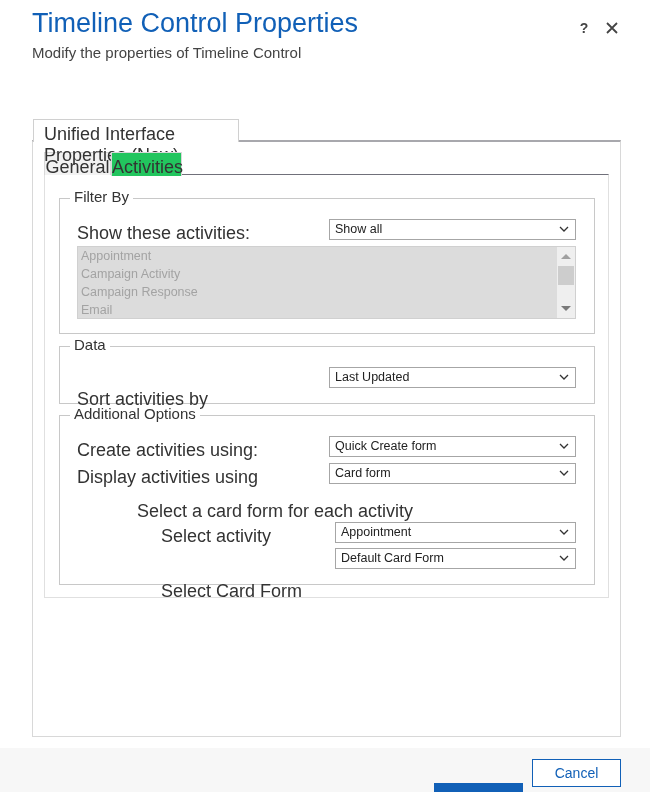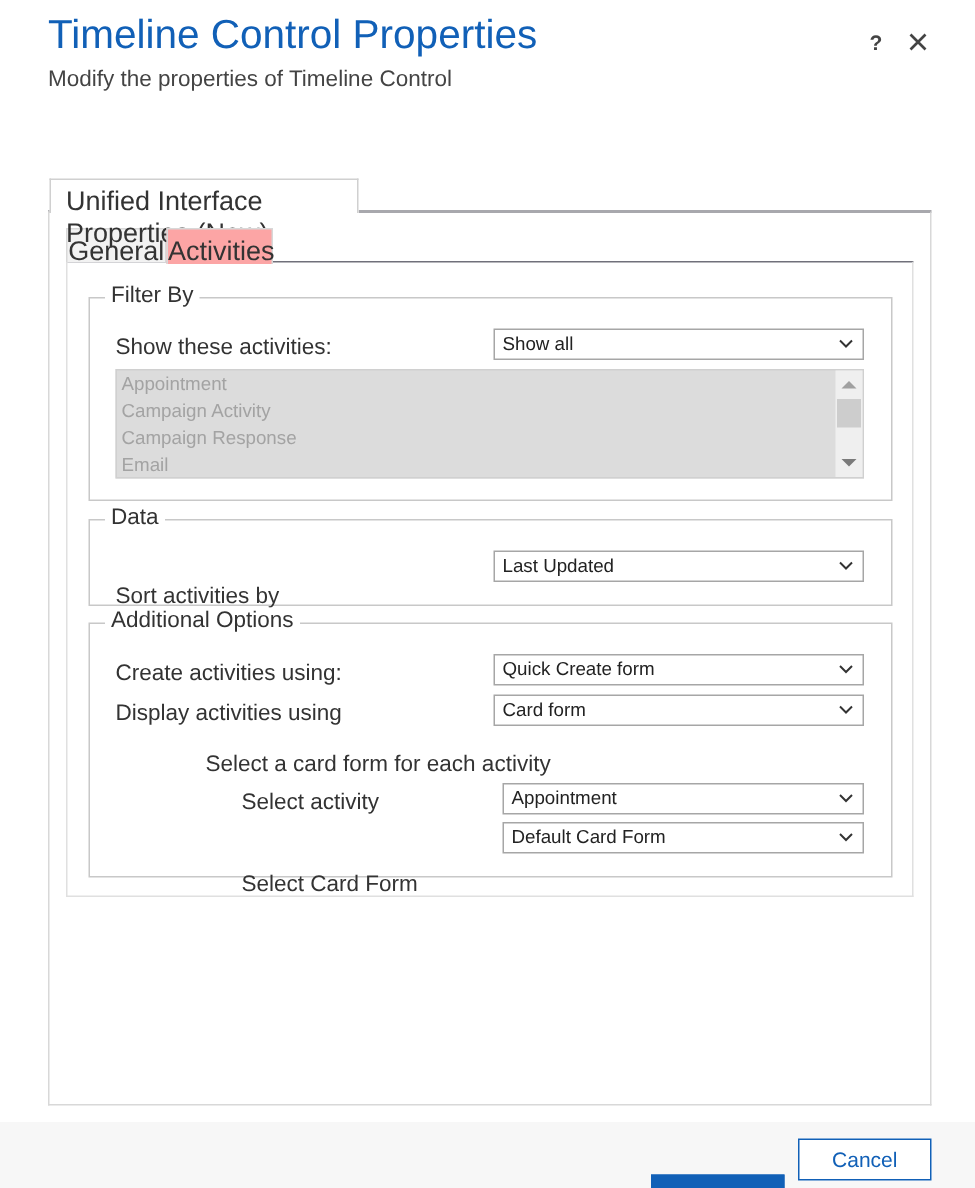--- a/index.html
+++ b/index.html
@@ -41,41 +41,41 @@
   }
   
   .inner-tab {
     position: absolute; top: 152px; height: 23px; font-size: 18px; color: #333;
     padding-top: 4px; text-align: center; cursor: pointer;
   }
   .inner-tab.general {
     left: 44px; width: 67px; background: #f2f2f2; border: 1px solid #d8d8d8; border-bottom: none;
   }
   .inner-tab.activities {
-    left: 111px; width: 71px; background: #fca5a5; border: 1px solid #d8d8d8; border-bottom: none; z-index: 2;
+    left: 111px; width: 71px; background: #22c55e; border: 1px solid #d8d8d8; border-bottom: none; z-index: 2;
     height: 24px;
   }
   .inner-frame {
     position: absolute; left: 44px; top: 174px; width: 565px; height: 424px;
     border: 1px solid #e0e0e0; border-top: 1px solid #70707a;
   }
   .inner-frame .tab-gap-cover {
     position: absolute; left: 66px; top: -1px; width: 70px; height: 1px; background: #fff;
   }
   
   .group {
     position: absolute; left: 59px; width: 536px;
     border: 1px solid #c8c8c8;
   }
   .group-legend {
     position: absolute; left: 10px; top: -11px; background: #fff; padding: 0 4px;
     font-size: 15px; color: #333; line-height: 18px;
   }
   .field-label {
-    position: absolute; font-size: 15px; color: #333;
+    position: absolute; font-size: 18px; color: #333;
   }
   .select {
     position: absolute; height: 21px; border: 1px solid #a6a6a6; background: #fff;
     font-size: 12.5px; color: #222; padding: 2px 0 0 5px; cursor: pointer;
   }
   .select .chev {
     position: absolute; right: 6px; top: 5px; width: 10px; height: 8px;
   }
   .listbox {
     position: absolute; left: 77px; top: 246px; width: 499px; height: 73px;

